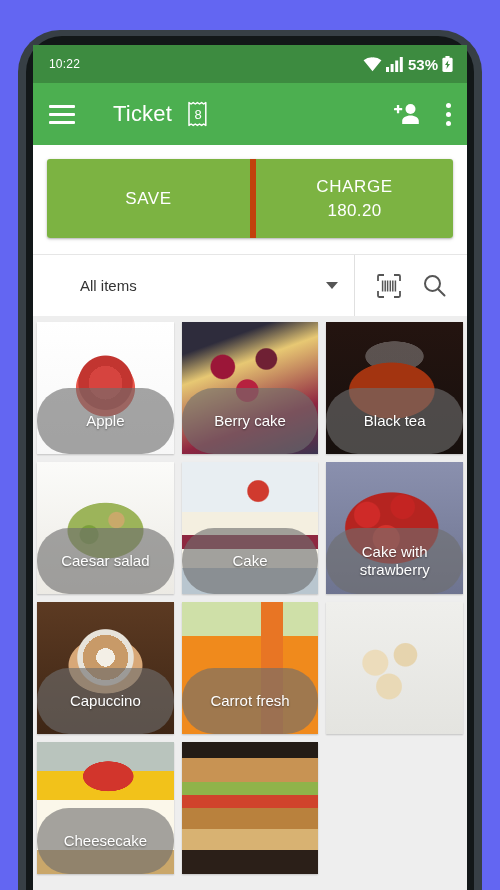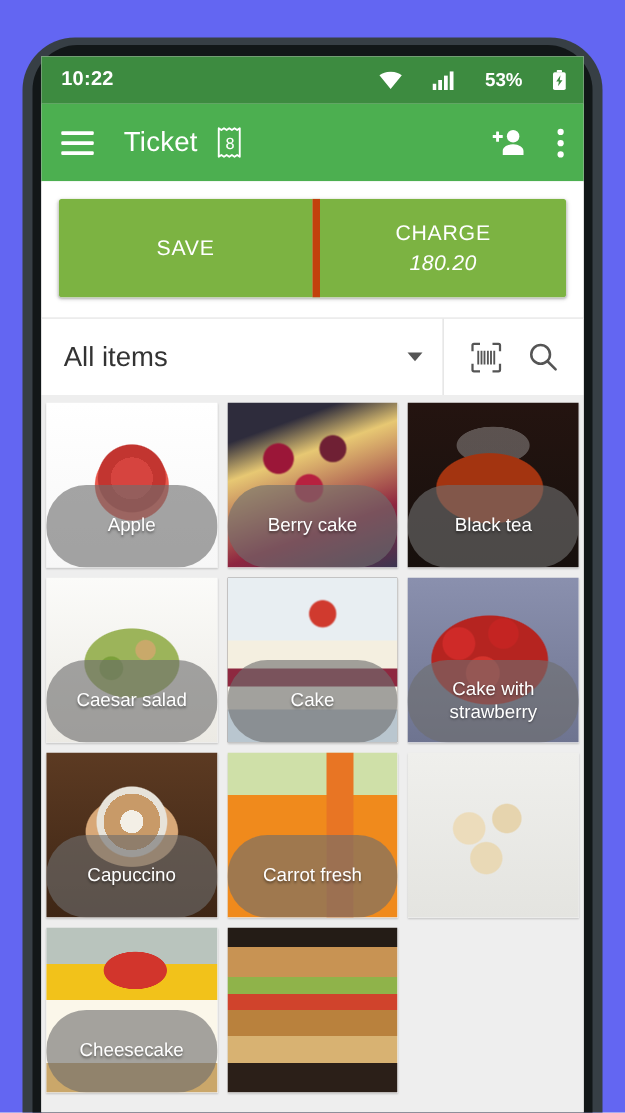--- a/index.html
+++ b/index.html
@@ -45,37 +45,37 @@
   }
 
   
   .statusbar {
     height: 38px;
     background: #3d8b40;
     display: flex; align-items: center;
     padding: 0 14px 0 16px;
     color: #fff;
   }
-  .status-time { font-size: 16px; font-weight: bold; letter-spacing: .2px; }
-  .status-right { margin-left: auto; display: flex; align-items: center; gap: 24px; }
+  .status-time { font-size: 12px; font-weight: normal; letter-spacing: .2px; }
+  .status-right { margin-left: auto; display: flex; align-items: center; gap: 4px; }
   .status-pct { font-size: 15px; font-weight: bold; }
   svg.si { display: block; }
 
   
   .appbar {
     height: 62px;
     background: #4caf50;
     display: flex; align-items: center;
     padding: 0 16px;
     color: #fff;
   }
   .hamburger { width: 26px; display: flex; flex-direction: column; gap: 5px; cursor: pointer; }
   .hamburger i { display: block; height: 3px; background: #fff; border-radius: 1px; }
   .appbar-title {
-    font-size: 22px; margin-left: 24px; letter-spacing: .2px;
+    font-size: 22px; margin-left: 38px; letter-spacing: .2px;
   }
   .ticket-badge {
     margin-left: 14px; position: relative;
     width: 24px; height: 28px;
     display: flex; align-items: center; justify-content: center;
   }
   .ticket-badge .count {
     position: relative; z-index: 2;
     font-size: 13px; color: #fff; font-weight: normal;
   }
@@ -99,36 +99,36 @@
     background: #7cb342;
     color: #fff;
     min-height: 79px;
     display: flex; flex-direction: column;
     align-items: center; justify-content: center;
     font-size: 17px; letter-spacing: .6px;
     cursor: pointer;
     line-height: 1.38;
   }
   .act-btn.charge { border-left: 6px solid #c2410c; }
-  .act-amount { font-size: 17px; letter-spacing: .3px; font-style: italic; }
+  .act-amount { font-size: 17px; letter-spacing: .3px; }
 
   
   .filter-row {
     background: #fff;
     height: 62px;
     display: flex; align-items: stretch;
     border-top: 1px solid #e6e6e6;
   }
   .filter-select {
     flex: 1;
     display: flex; align-items: center;
     padding: 0 16px 0 18px;
     cursor: pointer;
   }
-  .filter-label { font-size: 22px; color: #333; }
+  .filter-label { font-size: 15px; color: #333; margin-left: 29px; }
   .caret {
     margin-left: auto;
     width: 0; height: 0;
     border-left: 6px solid transparent;
     border-right: 6px solid transparent;
     border-top: 7px solid #555;
   }
   .filter-icons {
     width: 113px;
     border-left: 1px solid #e0e0e0;

